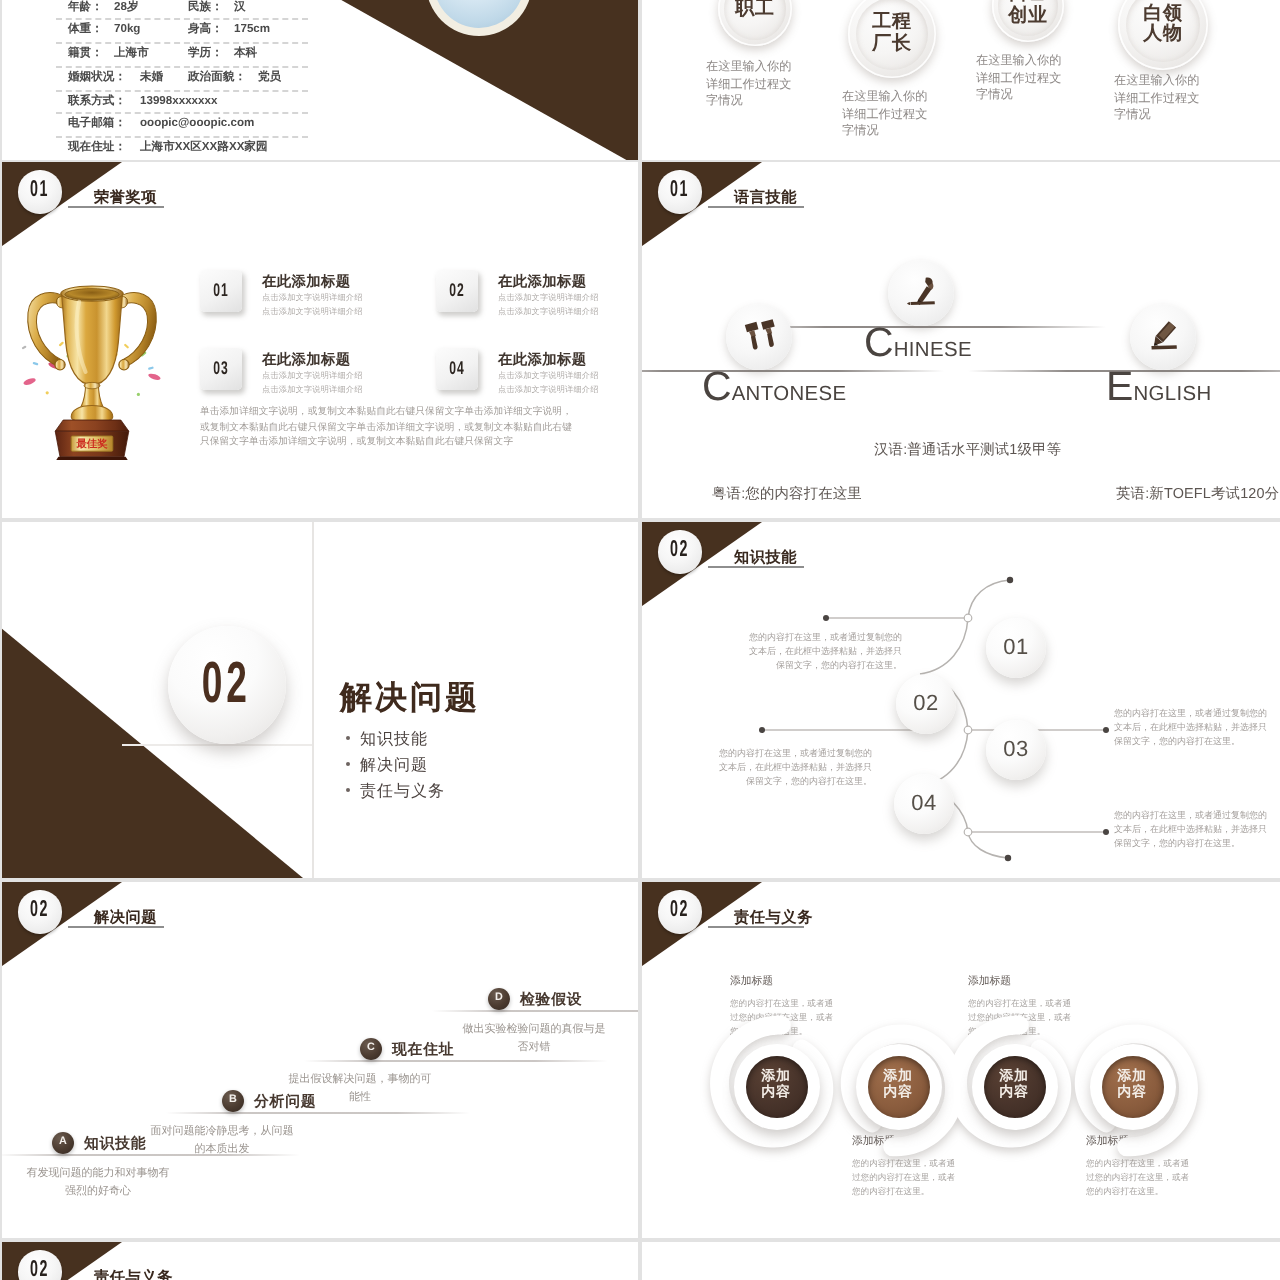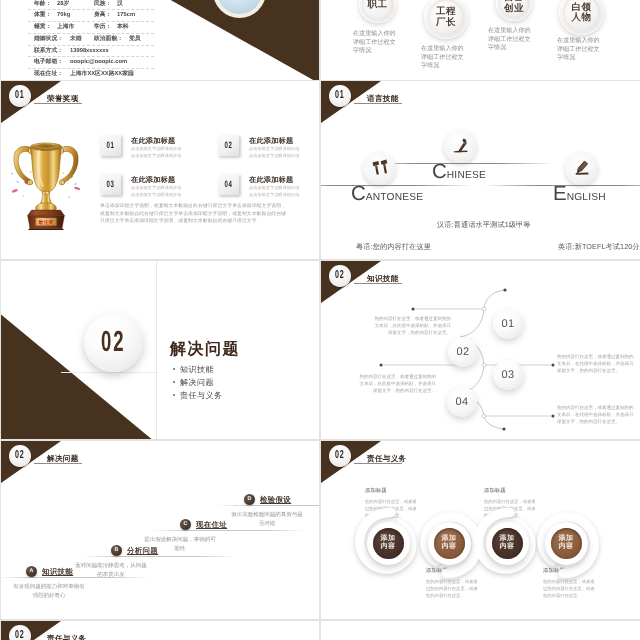--- a/index.html
+++ b/index.html
@@ -141,21 +141,21 @@
   
   .s7-step{position:absolute;}
   .s7-rule{position:absolute;left:-28px;top:11px;width:152px;height:1px;
      background:linear-gradient(to right,rgba(150,140,135,0) 0%,rgba(140,130,125,.45) 22%,rgba(140,130,125,.45) 76%,rgba(150,140,135,0) 100%);}
   .s7-dot{position:absolute;left:0;top:0;width:11px;height:11px;border-radius:50%;
      background:radial-gradient(circle at 35% 28%,#6b5b4f 0%,#4b3b30 55%,#332720 100%);
      box-shadow:0 1px 2px rgba(0,0,0,.25);
      display:flex;align-items:center;justify-content:center;}
   .s7-dot span{font:700 5.4px/1 "Liberation Sans",sans-serif;color:#f4f0ec;}
   .s7-t{position:absolute;left:16px;top:1.6px;white-space:nowrap;
-     font:700 7.4px/1 "Liberation Sans",sans-serif;color:#46382f;letter-spacing:.4px;text-decoration:underline;}
+     font:700 7.4px/1 "Liberation Sans",sans-serif;color:#46382f;letter-spacing:.4px;}
   .s7-d{position:absolute;width:72px;text-align:center;
      font:400 5.5px/8.6px "Liberation Sans",sans-serif;color:#9a948f;}
   .st0{left:25px;top:125px;} .st0 .s7-d{left:-13px;top:17px;}
   .st1{left:110px;top:104px;} .st1 .s7-d{left:-36px;top:17px;}
   .st2{left:179px;top:78px;}  .st2 .s7-d{left:-36px;top:17px;}
   .st3{left:243px;top:53px;}  .st3 .s7-d{left:-13px;top:17px;}
 
   
   .s8-ribbon{position:absolute;left:0;top:0;
      filter:drop-shadow(0 2px 2.5px rgba(120,112,105,.33));z-index:1;}

